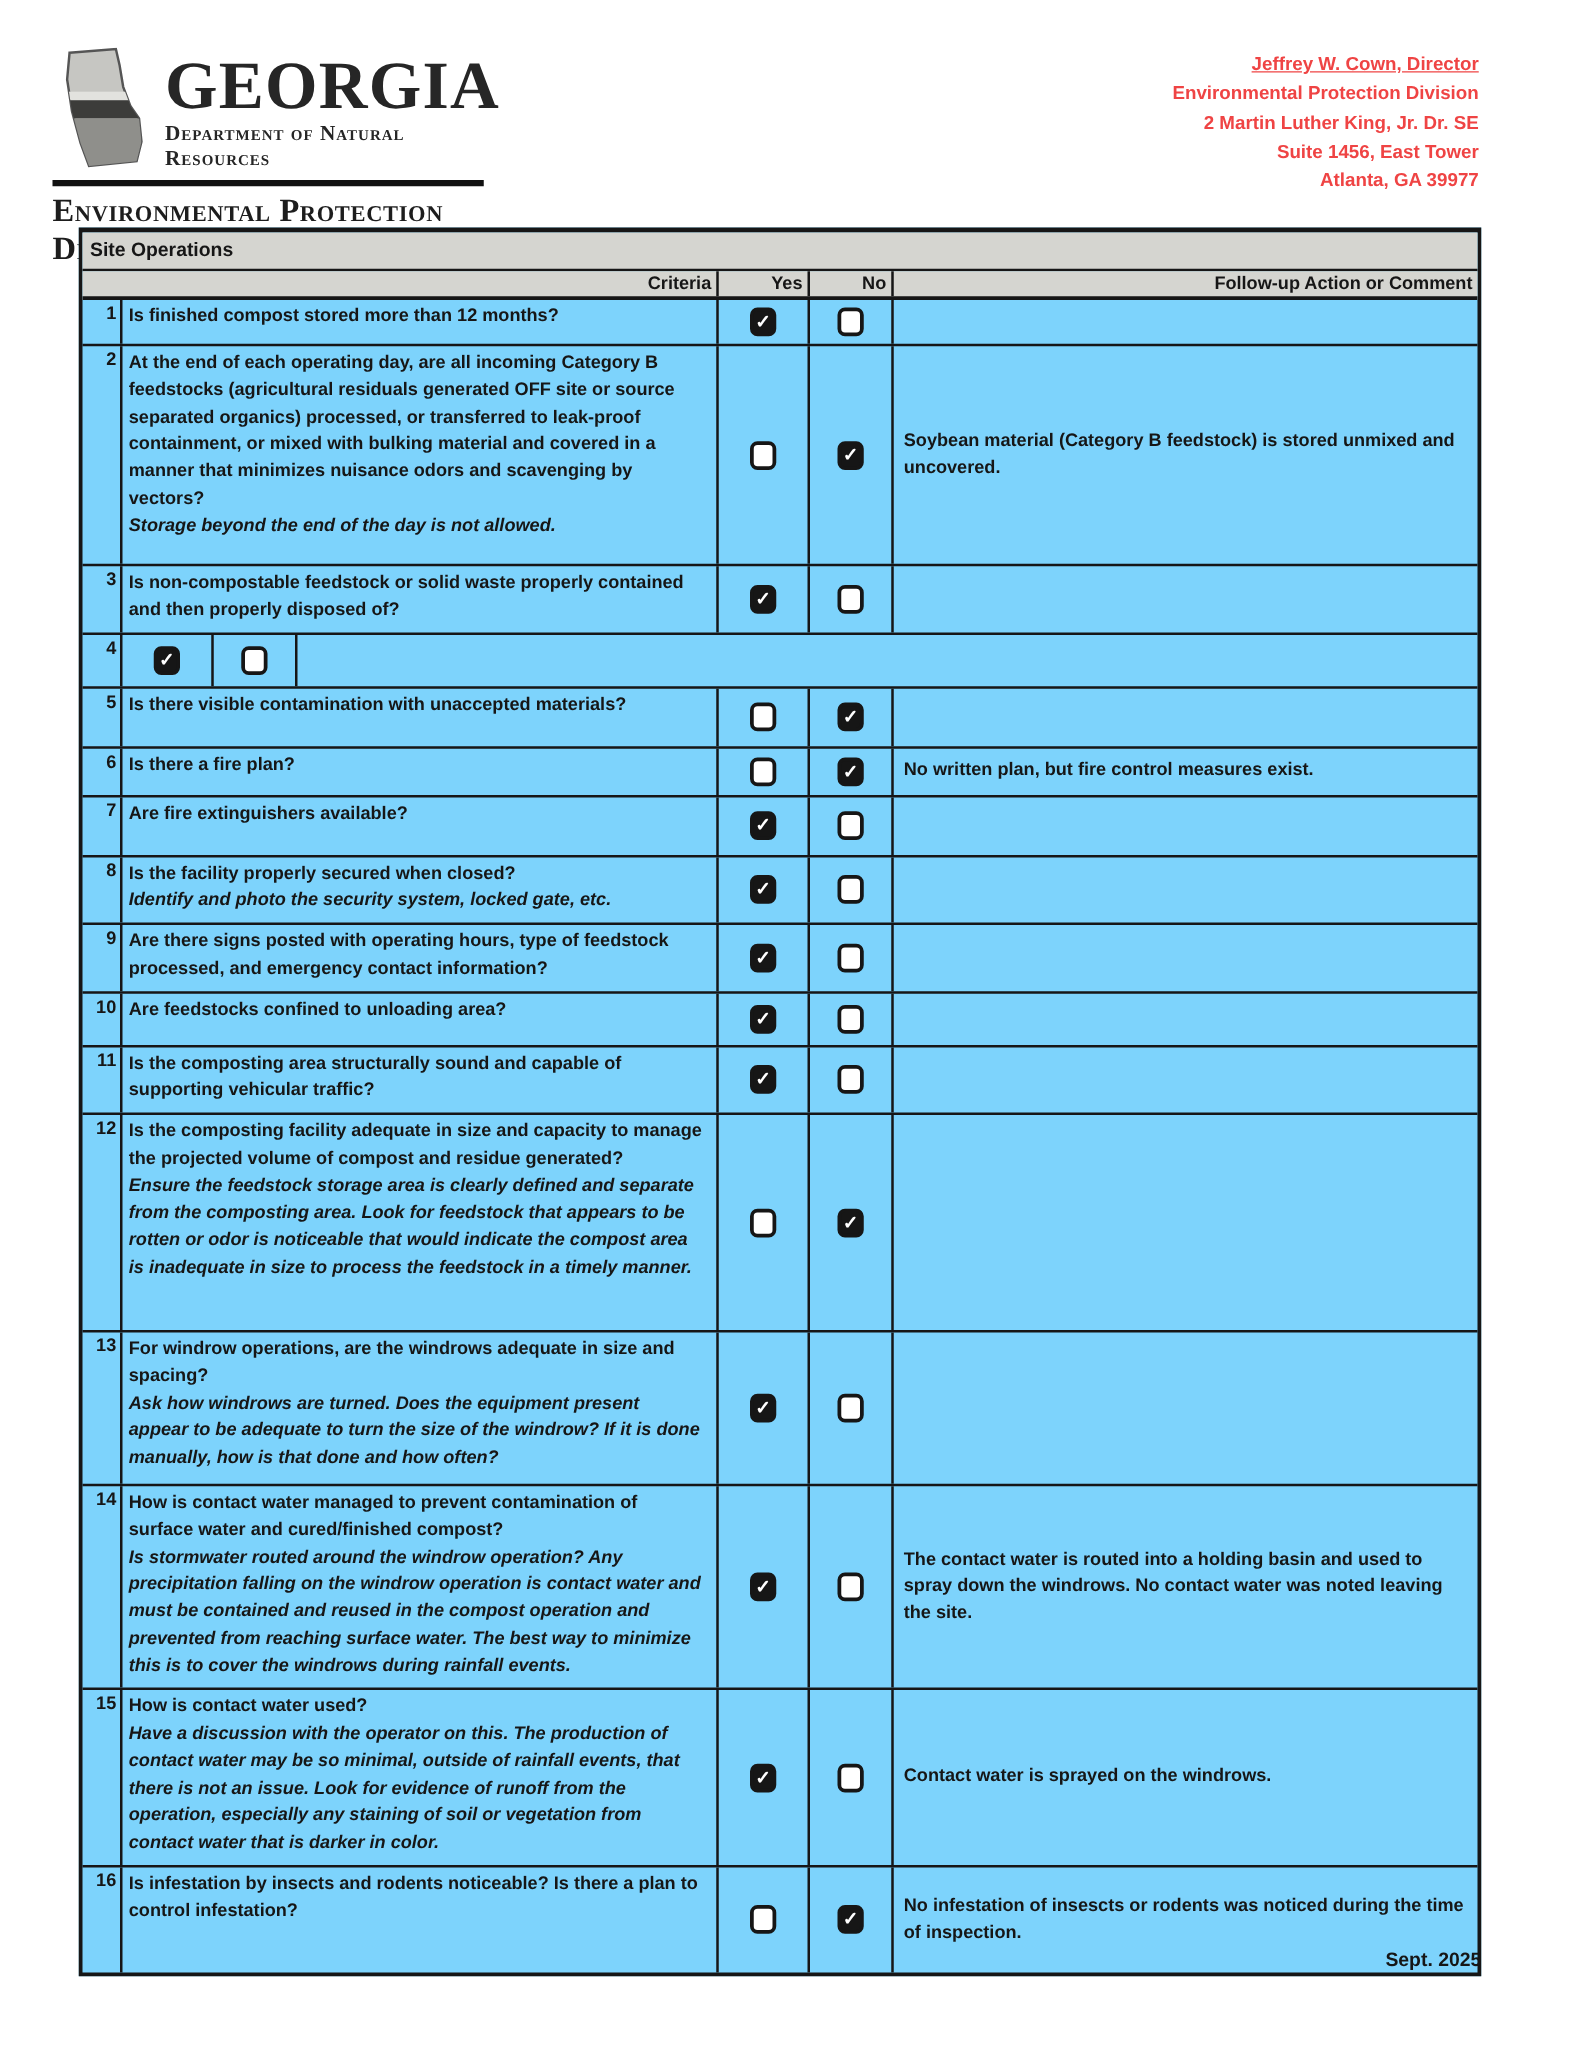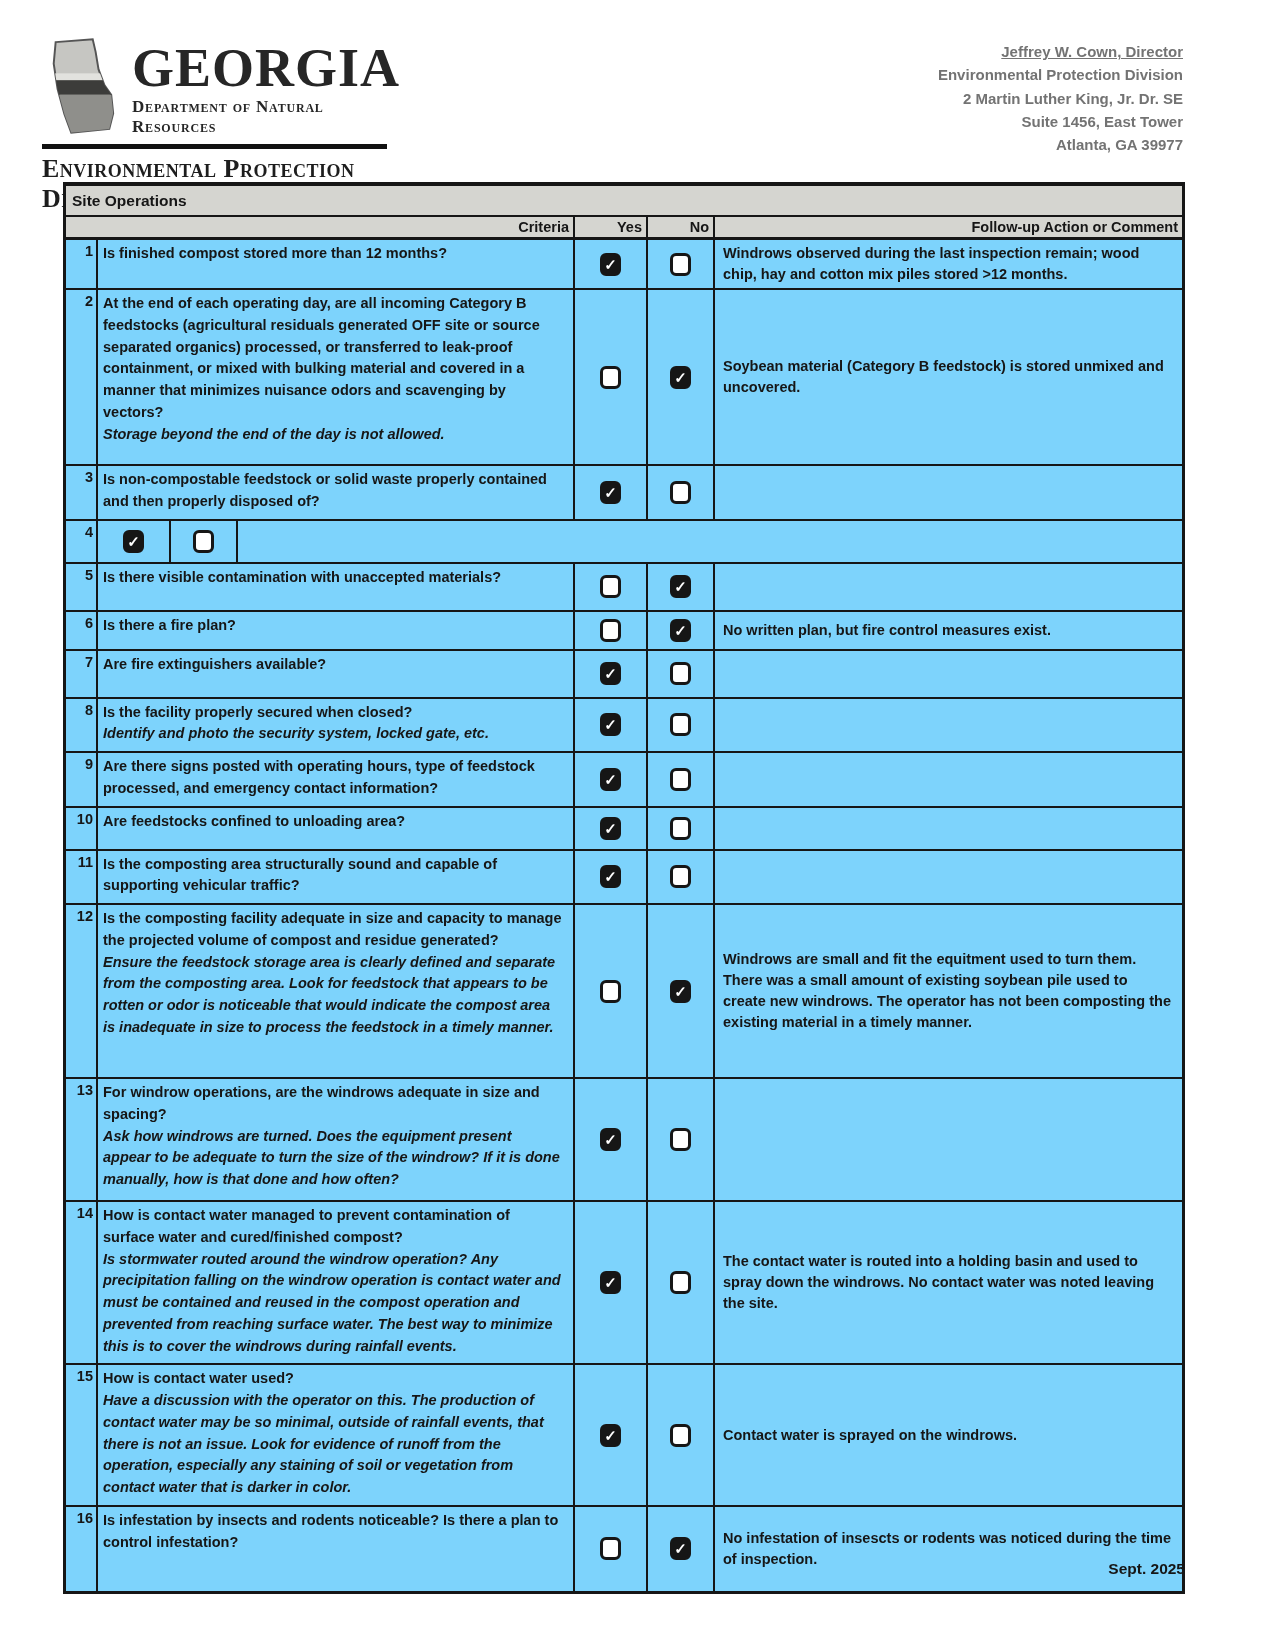--- a/index.html
+++ b/index.html
@@ -24,21 +24,21 @@
   }
   .dept-word {
     font-family: "Liberation Serif", serif; font-weight: bold; font-variant: small-caps;
     font-size: 17px; letter-spacing: 0.8px; color: #262626; margin-top: 3px;
   }
   .logo-rule { height: 5px; background: #111; width: 345px; margin: 7px 0 5px; }
   .division-word {
     font-family: "Liberation Serif", serif; font-variant: small-caps;
     font-size: 26px; letter-spacing: 0.5px; color: #1d1d1d; font-weight: 600;
   }
-  .contact-block { text-align: right; font-size: 15px; line-height: 1.55; font-weight: bold; color: #737373; padding-top: 4px; }
+  .contact-block { text-align: right; font-size: 15px; line-height: 1.55; font-weight: bold; color: #ef4444; padding-top: 4px; }
   .contact-director { text-decoration: underline; }
 
   
   .inspect-table {
     position: absolute; left: 63px; top: 182px; width: 1122px;
     border: 3px solid #161616; border-top-width: 4px;
     background: #7dd3fc;
   }
   .section-title {
     background: #d5d5d0; font-weight: bold; font-size: 15.5px;
@@ -131,23 +131,20 @@
       <div class="cell-criteria">
         <div class="criteria-q">Is finished compost stored more than 12 months?</div>
 
       </div>
       <div class="cell-yes">
           <div class="checkbox checked"></div>
         </div>
       <div class="cell-no">
           <div class="checkbox"></div>
         </div>
-      <div class="cell-comment">
-          <div>Windrows observed during the last inspection remain; wood chip, hay and cotton mix piles stored &gt;12 months.</div>
-        </div>
     </div>
 
     <div class="trow" style="min-height:176px">
       <div class="cell-num">2</div>
       <div class="cell-criteria">
         <div class="criteria-q">At the end of each operating day, are all incoming Category B feedstocks (agricultural residuals generated OFF site or source separated organics) processed, or transferred to leak-proof containment, or mixed with bulking material and covered in a manner that minimizes nuisance odors and scavenging by vectors?</div>
         <div class="criteria-note">Storage beyond the end of the day is not allowed.</div>
       </div>
       <div class="cell-yes">
           <div class="checkbox"></div>
@@ -314,23 +311,20 @@
       <div class="cell-criteria">
         <div class="criteria-q">Is the composting facility adequate in size and capacity to manage the projected volume of compost and residue generated?</div>
         <div class="criteria-note">Ensure the feedstock storage area is clearly defined and separate from the composting area. Look for feedstock that appears to be rotten or odor is noticeable that would indicate the compost area is inadequate in size to process the feedstock in a timely manner.</div>
       </div>
       <div class="cell-yes">
           <div class="checkbox"></div>
         </div>
       <div class="cell-no">
           <div class="checkbox checked"></div>
         </div>
-      <div class="cell-comment">
-          <div>Windrows are small and fit the equitment used to turn them.  There was a small amount of existing soybean pile used to create new windrows.  The operator has not been composting the existing material in a timely manner.</div>
-        </div>
     </div>
 
     <div class="trow" style="min-height:123px">
       <div class="cell-num">13</div>
       <div class="cell-criteria">
         <div class="criteria-q">For windrow operations, are the windrows adequate in size and spacing?</div>
         <div class="criteria-note">Ask how windrows are turned. Does the equipment present appear to be adequate to turn the size of the windrow?  If it is done manually, how is that done and how often?</div>
       </div>
       <div class="cell-yes">
           <div class="checkbox checked"></div>

